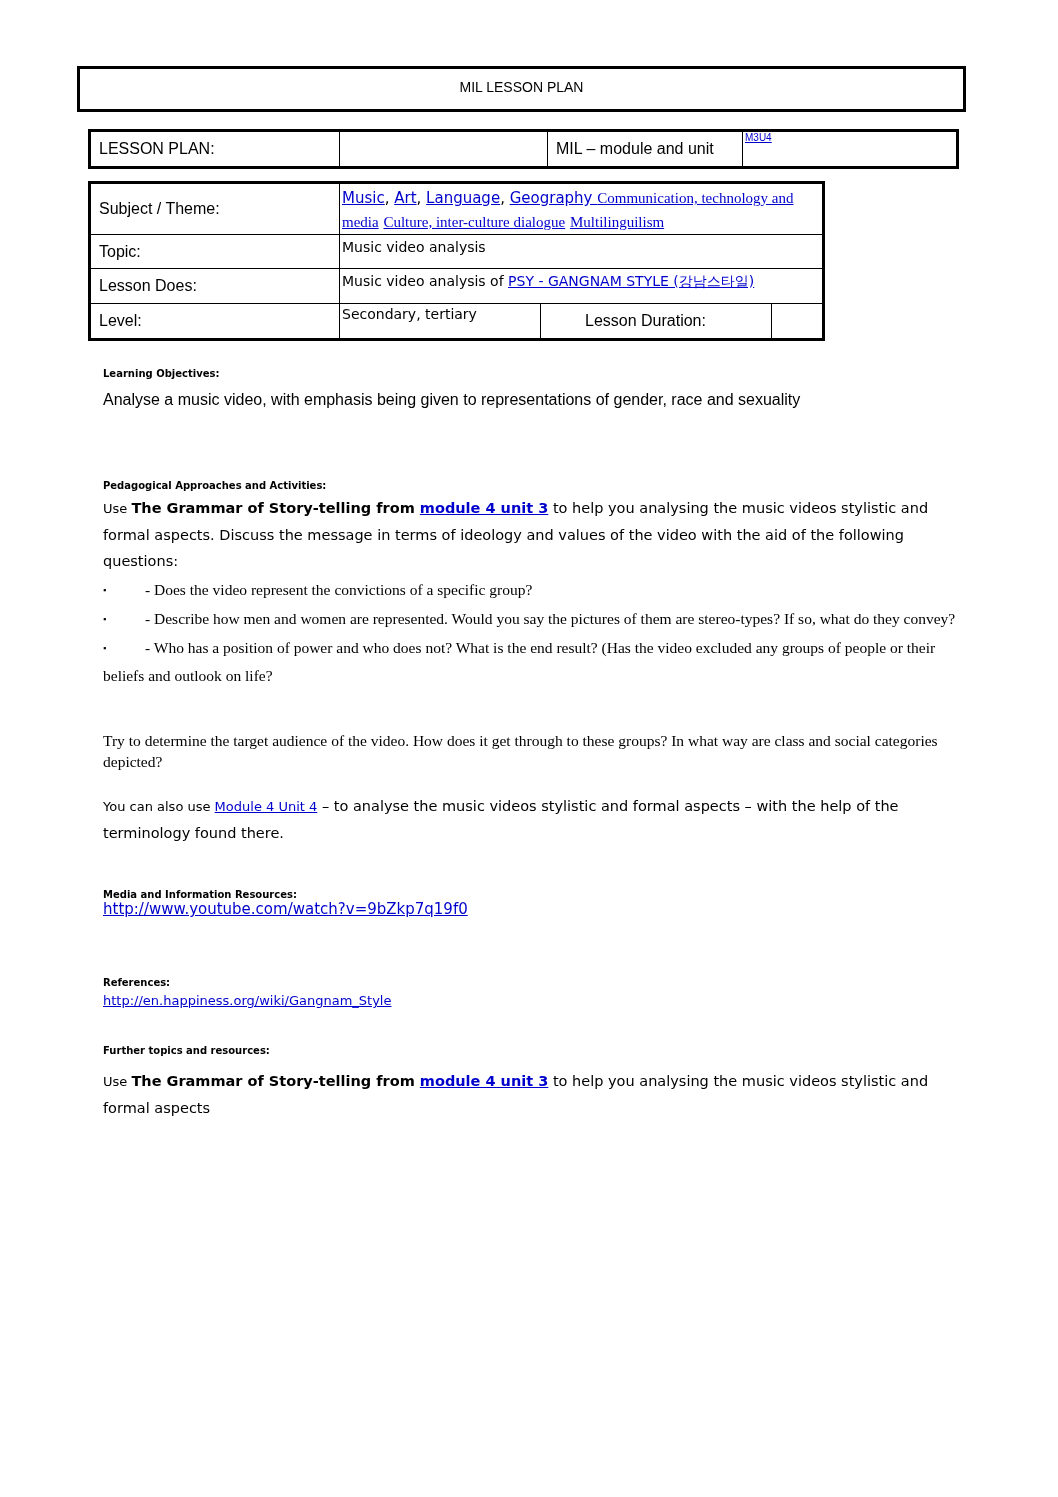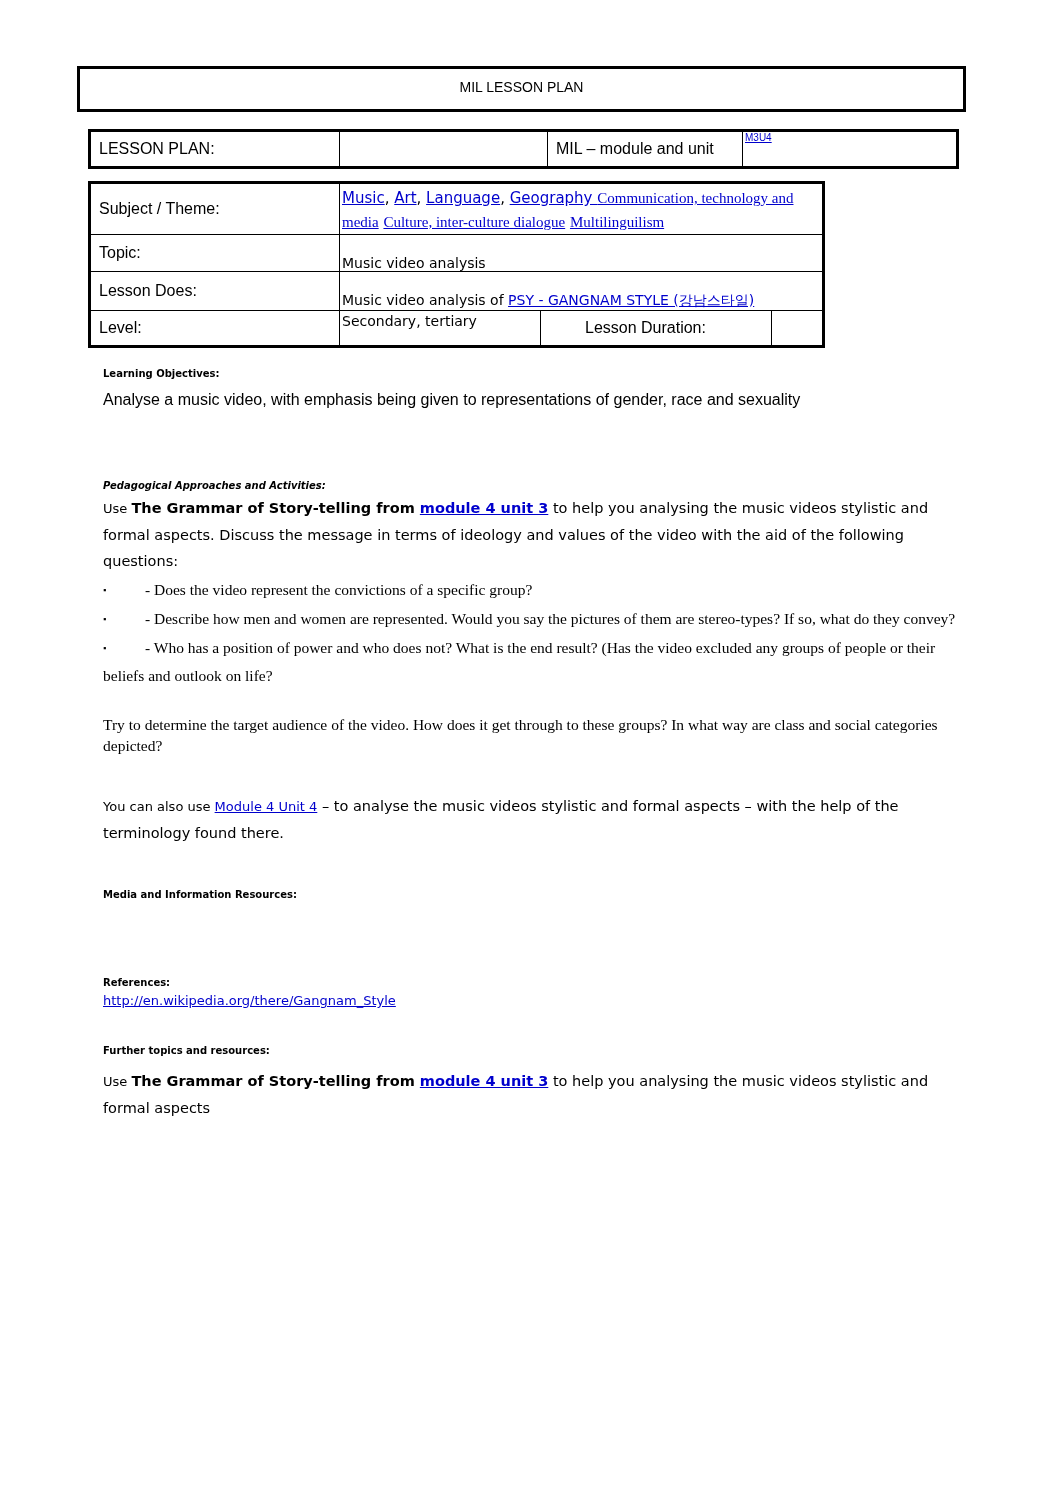--- a/index.html
+++ b/index.html
@@ -17,21 +17,21 @@
 
   table { border-collapse: collapse; position: absolute; }
   td { border: 1px solid #000; padding: 0 8px; vertical-align: middle; font-size: 16px; }
 
   .t1 { left: 88px; top: 129px; width: 871px; border: 3px solid #000; }
   .t1 td { height: 34px; font-family: "Liberation Sans", sans-serif; }
 
   .t2 { left: 88px; top: 181px; width: 737px; border: 3px solid #000; }
   .t2 td { font-family: "Liberation Sans", sans-serif; }
   .t2 .lbl { width: 232px; }
-  .t2 .val { font-family: "DejaVu Sans", sans-serif; font-size: 14px; padding-left: 2px; vertical-align: top; padding-top: 20px; }
+  .t2 .val { font-family: "DejaVu Sans", sans-serif; font-size: 14px; padding-left: 2px; vertical-align: top; padding-top: 4px; }
 
   .section { position: absolute; left: 103px; width: 870px; }
   .h { font-family: "DejaVu Sans", sans-serif; font-weight: bold; font-size: 10px; }
   .p-sans { font-family: "DejaVu Sans", sans-serif; font-size: 14.5px; line-height: 26px; }
   .p-serif { font-family: "Liberation Serif", serif; font-size: 15.5px; line-height: 21px; }
   .bullet-row { font-family: "Liberation Serif", serif; font-size: 15.5px; line-height: 28px; margin-bottom: 1px; }
   .bullet { display: inline-block; width: 42px; font-size: 9px; vertical-align: 2px; }
 </style>
 </head>
 <body>
@@ -79,45 +79,46 @@
   </tr>
 </tbody>
   </table>
 
 <div class="section" style="top:368px;">
   <div class="h">Learning  Objectives:</div>
   <div class="sans" style="font-size:16px; margin-top:12px;">Analyse a music video, with emphasis being given to representations of gender, race and sexuality</div>
 </div>
 
 <div class="section" style="top:477px;">
-  <div class="h" style="line-height:18px;font-style:italic;">Pedagogical Approaches and Activities:</div>
+  <div class="h" style="line-height:18px;">Pedagogical Approaches and Activities:</div>
   <div class="p-sans">
     <span style="font-size:13px;">Use </span><b>The Grammar of Story-telling from </b><a href="#" style="font-weight:bold;">module 4 unit 3</a><span> to help you analysing the music videos stylistic and formal aspects. Discuss the message in terms of ideology and values of the video with the aid of the following questions:</span>
   </div>
 </div>
 
 <div class="section" style="top:576px;" id="questions-list">
     <div class="bullet-row"><span class="bullet">▪</span><span>- Does the video represent the convictions of a specific group?</span></div>
     <div class="bullet-row"><span class="bullet">▪</span><span>- Describe how men and women are represented.  Would you say the pictures of them are stereo-types? If so, what do they convey?</span></div>
     <div class="bullet-row"><span class="bullet">▪</span><span>- Who has a position of power and who does not? What is the end result? (Has the video excluded any groups of people or their beliefs and outlook on life?</span></div>
   </div>
 
-<div class="section p-serif" style="top:714px;font-family:Liberation Serif, serif;">Try to determine the target audience of the video. How does it get through to these groups? In what way are class and social categories depicted?</div>
+<div class="section p-serif" style="top:730px;font-family:Liberation Serif, serif;">Try to determine the target audience of the video. How does it get through to these groups? In what way are class and social categories depicted?</div>
 
 <div class="section p-sans" style="top:793px;">
   <span style="font-size:13px;">You can also use </span><a href="#" style="font-size:13px;">Module 4 Unit 4</a><span> – to analyse the music videos stylistic and formal aspects – with the help of the terminology found there.</span>
 </div>
 
 <div class="section" style="top:889px;">
   <div class="h">Media and Information Resources:</div>
+  <a href="#" class="dsans" style="font-size:15px;">http://www.youtube.com/watch?v=9bZkp7q19f0</a>
 </div>
 
 <div class="section" style="top:977px;">
   <div class="h" style="margin-bottom:3px;">References:</div>
-  <a href="#" class="dsans" style="font-size:13px;">http://en.wikipedia.org/there/Gangnam_Style</a>
+  <a href="#" class="dsans" style="font-size:13px;">http://en.happiness.org/wiki/Gangnam_Style</a>
 </div>
 
 <div class="section" style="top:1045px;">
   <div class="h" style="margin-bottom:12px;">Further topics and resources:</div>
   <div class="p-sans">
     <span style="font-size:13px;">Use </span><b>The Grammar of Story-telling from </b><a href="#" style="font-weight:bold;">module 4 unit 3</a><span> to help you analysing the music videos stylistic and formal aspects</span>
   </div>
 </div>
 
 </body></html>

